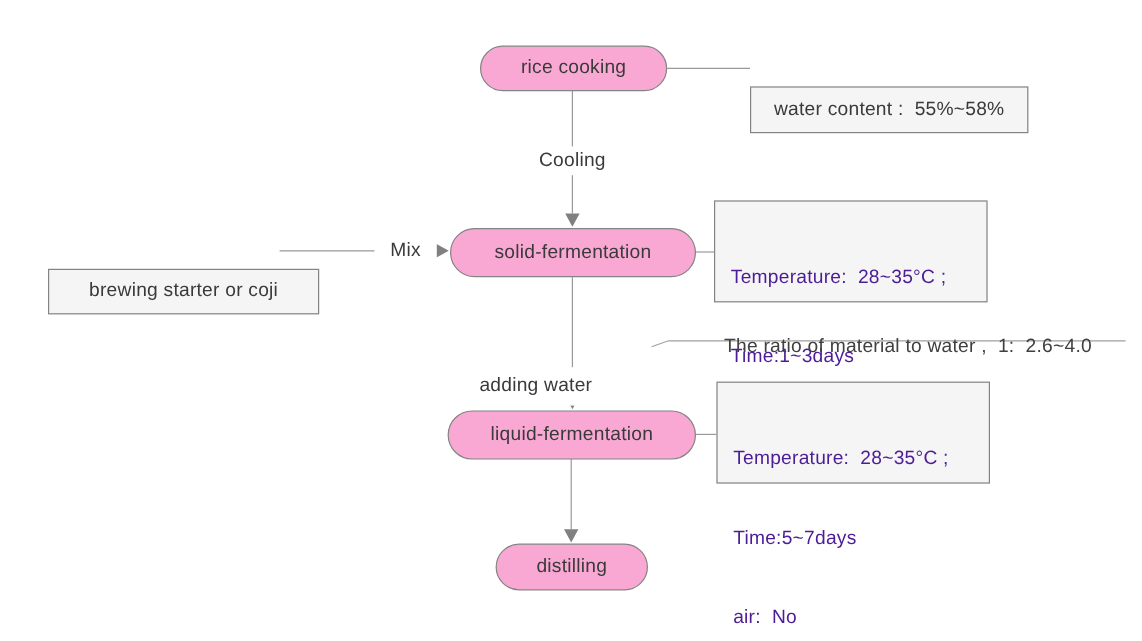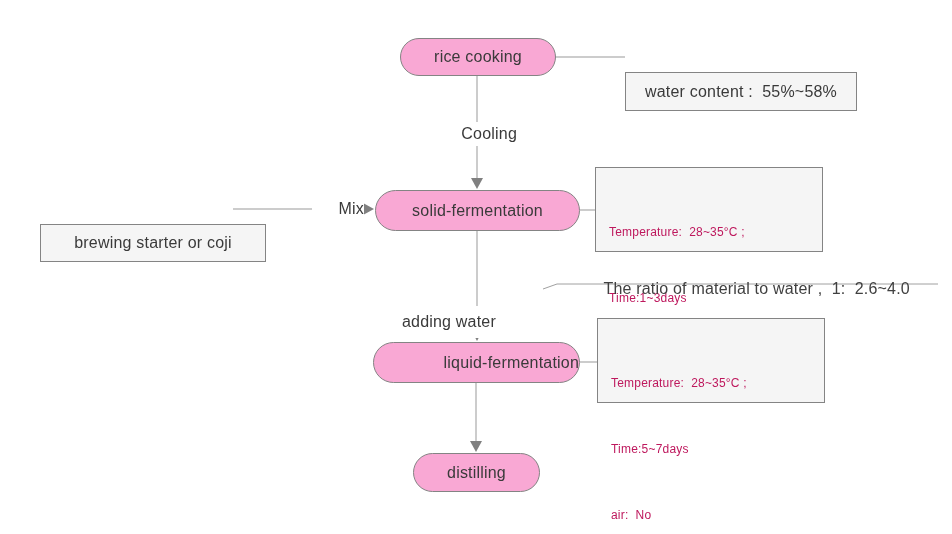--- a/index.html
+++ b/index.html
@@ -30,37 +30,37 @@
   }
   .rectnode {
     border-radius: 0;
     background: #f5f5f5;
     margin-top: 34px;
   }
   .info {
     position: absolute;
     border: 1px solid #848484;
     background: #f5f5f5;
-    font-size: 12px;
+    font-size: 16px;
     letter-spacing: 0.2px;
-    color: #be185d;
+    color: #4c1d95;
     padding: 9px 13px;
     line-height: 22px;
     white-space: pre;
     z-index: 2;
   }
   .edge-label {
     position: absolute;
     background: #ffffff;
     color: #3a3a3a;
     font-size: 16px;
     letter-spacing: 0.2px;
     display: flex;
     align-items: center;
-    justify-content: flex-end;
+    justify-content: center;
     white-space: pre;
     z-index: 3;
   }
   .note {
     position: absolute;
     color: #404040;
     font-size: 16px;
     letter-spacing: 0.2px;
     text-align: center;
     white-space: pre;
@@ -104,21 +104,21 @@
   </div>
 
   <div class="stage rectnode" style="left:40px; top:190px; width:226px; height:38px;">
     <span>brewing starter or coji</span>
   </div>
 
   <div class="stage" style="left:375px; top:190px; width:205px; height:41px; border-radius:21px;">
     <span>solid-fermentation</span>
   </div>
 
-  <div class="stage" style="left:373px; top:342px; width:207px; height:41px; border-radius:21px;justify-content:flex-end;">
+  <div class="stage" style="left:373px; top:342px; width:207px; height:41px; border-radius:21px;">
     <span>liquid-fermentation</span>
   </div>
 
   <div class="stage" style="left:413px; top:453px; width:127px; height:39px; border-radius:20px;">
     <span>distilling</span>
   </div>
 
   <div class="info" style="left:595px; top:167px; width:228px; height:85px;">
     <div>Temperature:  28~35°C ;</div>
     <div>Time:1~3days</div>

